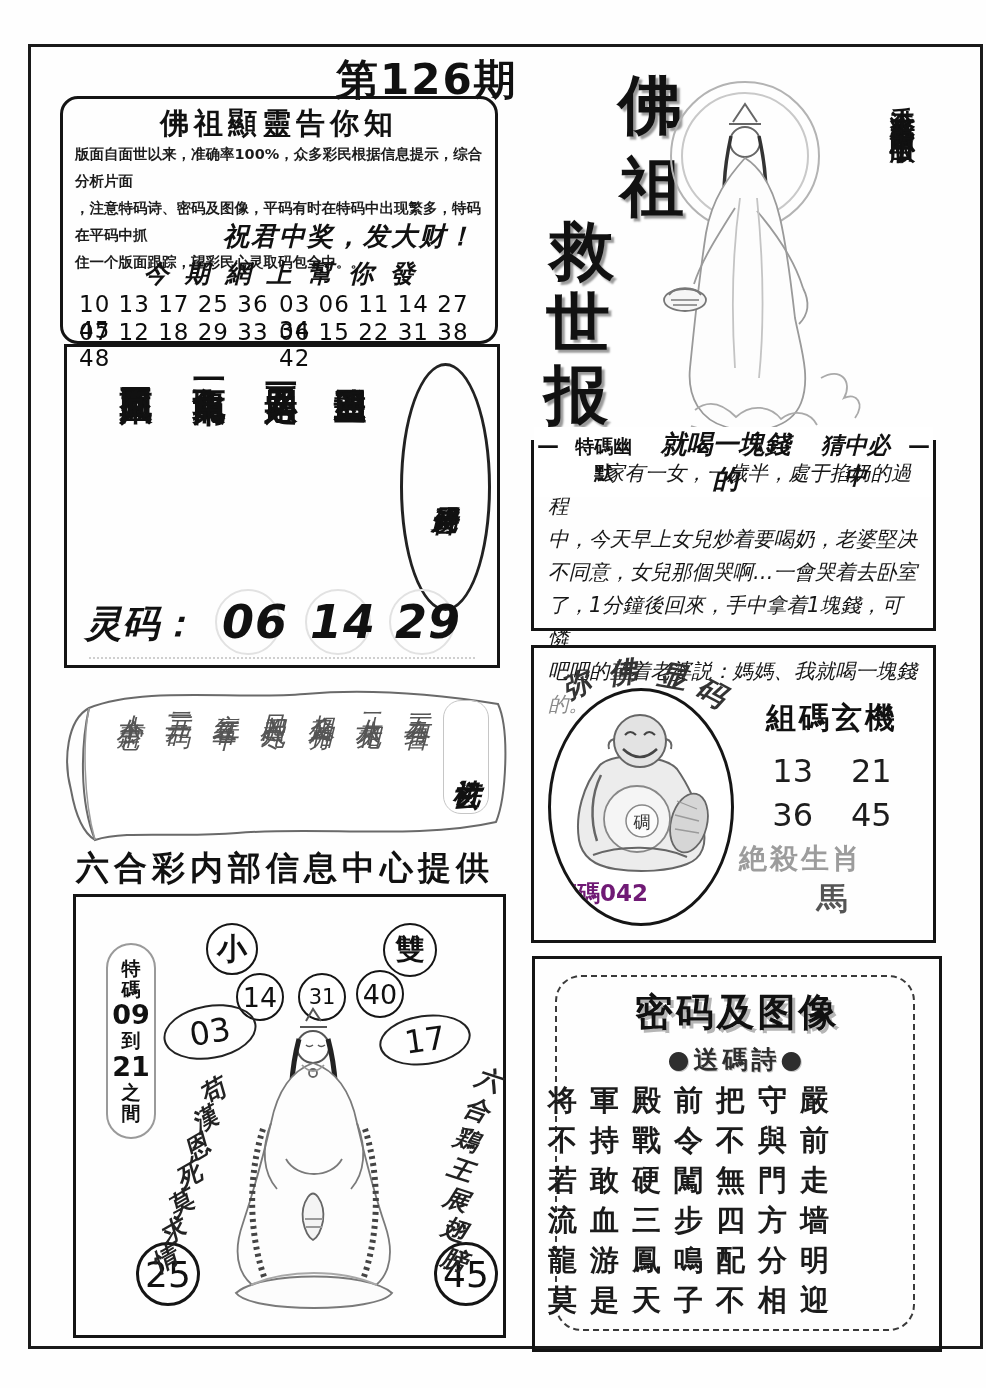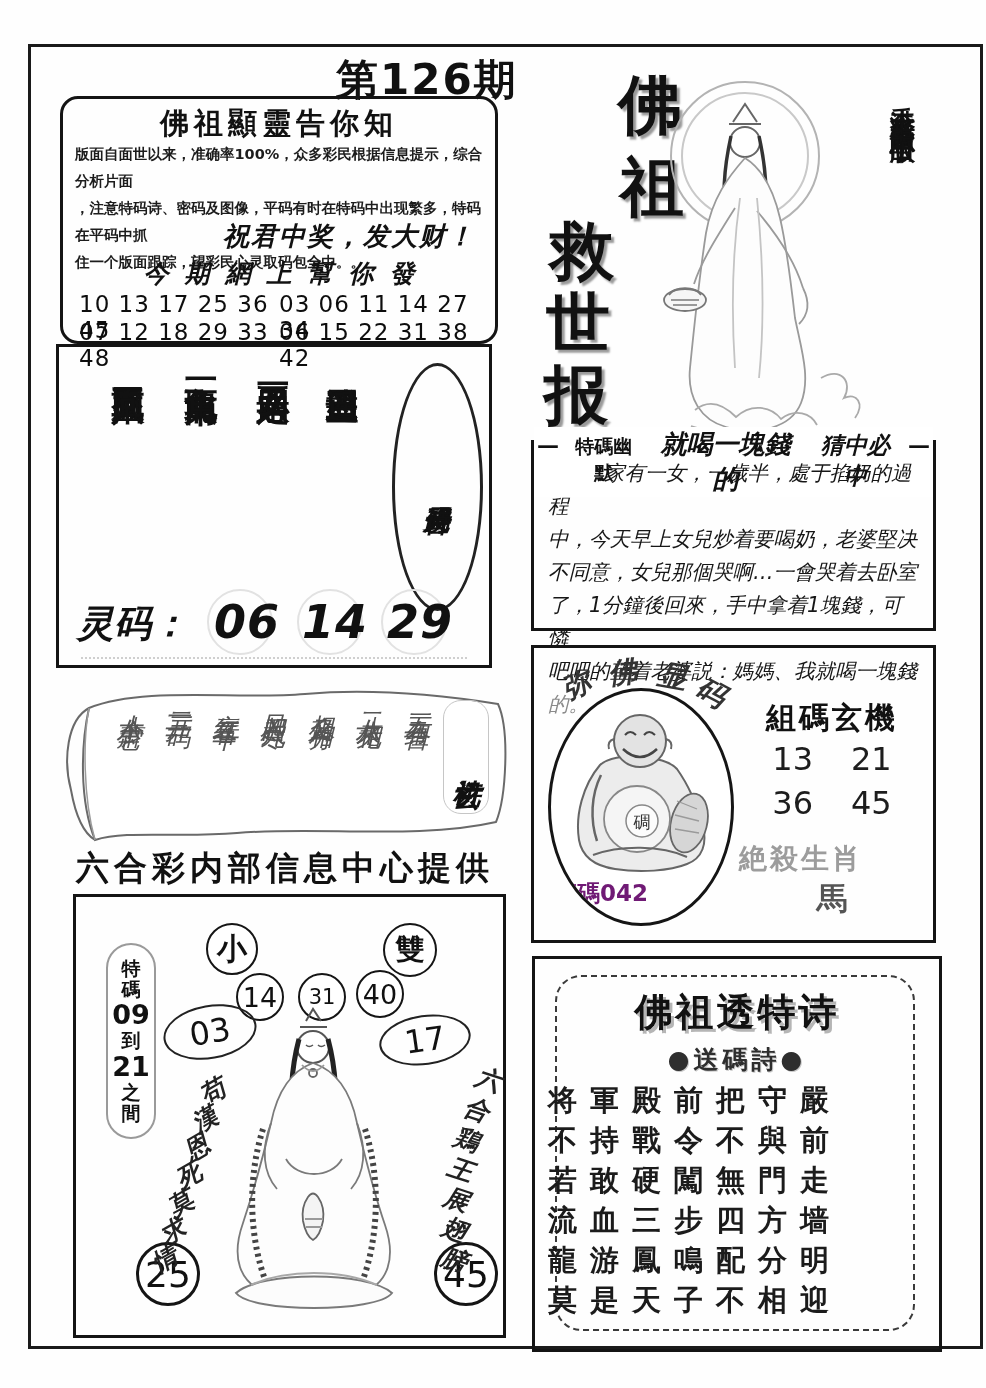--- a/index.html
+++ b/index.html
@@ -24,21 +24,21 @@
              font-size:29px;font-weight:800;letter-spacing:5px;}
   .ann-body{position:absolute;top:42px;left:12px;right:10px;font-size:14.5px;
             line-height:27px;color:#1c1c1c;font-weight:700;}
   .ann-wish{position:absolute;top:120px;right:20px;font-size:26px;font-weight:800;
             font-style:italic;letter-spacing:2px;}
   .ann-online{position:absolute;top:158px;width:100%;text-align:center;font-size:25px;
               font-weight:700;font-style:italic;letter-spacing:16px;text-indent:16px;}
   .ann-nums{position:absolute;left:16px;right:16px;display:flex;
             justify-content:space-between;font-size:23px;letter-spacing:1px;color:#0d0d0d;}
   
-  .lingma{left:56px;top:344px;width:430px;height:318px;border-width:3.5px;}
+  .lingma{left:64px;top:344px;width:430px;height:318px;border-width:3.5px;}
   .lm-col{position:absolute;top:20px;font-size:33px;font-weight:800;letter-spacing:-1px;
           height:240px;font-family:"DejaVu Serif",serif;}
   .lm-oval{left:333px;top:16px;width:85px;height:242px;border-width:3px;}
   .lm-oval-label{font-size:26px;font-weight:800;font-style:italic;height:215px;text-align:center;}
   .lm-result-label{position:absolute;left:18px;top:252px;font-size:37px;font-weight:800;font-style:italic;}
   .lm-num{position:absolute;top:248px;font-size:46px;font-weight:800;font-style:italic;letter-spacing:1px;}
   .ghost{position:absolute;width:62px;height:62px;border:2px solid #e2e2e2;border-radius:50%;}
   .lm-dots{position:absolute;left:22px;right:22px;bottom:6px;border-top:2px dotted #cfcfcf;}
   
   .xuanji{left:55px;top:668px;width:465px;height:190px;}
@@ -74,21 +74,21 @@
   
   .budbox{left:531px;top:645px;width:399px;height:292px;}
   .arc-char{position:absolute;font-size:29px;font-weight:700;font-style:italic;color:#333;}
   .bud-oval{position:absolute;left:14px;top:40px;width:180px;height:232px;
             border:3px solid #151515;border-radius:50%;background:#fff;overflow:hidden;}
   .secret{position:absolute;left:3px;right:0;bottom:14px;text-align:left;font-size:23px;
           font-weight:600;color:#701a75;}
   .group-title{position:absolute;left:205px;top:50px;width:186px;text-align:center;
                font-size:30px;font-weight:800;letter-spacing:3px;}
   .group-row{position:absolute;left:205px;width:186px;display:flex;justify-content:center;
-             gap:38px;font-size:32px;color:#1d1d1d;}
+             gap:38px;font-size:32px;color:#1d1d1d;margin-top:12px;}
   .kill-label{position:absolute;left:205px;top:192px;width:186px;
               font-size:28px;font-weight:800;color:#9c9c9c;letter-spacing:3px;}
   .kill-zodiac{position:absolute;left:205px;top:230px;width:186px;text-align:center;
                font-size:31px;font-weight:700;color:#555;}
   
   .toute{left:532px;top:956px;width:404px;height:390px;}
   .toute-dashed{position:absolute;left:20px;top:16px;width:356px;height:352px;
                 border:2px dashed #3a3a3a;border-radius:26px;}
   .toute-title{position:absolute;top:28px;width:100%;text-align:center;font-size:38px;
                font-weight:800;letter-spacing:3px;text-shadow:3px 3px 0 #b5b5b5;
@@ -335,21 +335,21 @@
     <div class="group-row" style="top:136px;">
       <span>36</span>
       <span>45</span>
     </div>
     <div class="kill-label">絶殺生肖</div>
     <div class="kill-zodiac">馬</div>
   </div>
 
   <div class="box toute">
     <div class="toute-dashed"></div>
-    <div class="toute-title">佛祖透特诗</div>
+    <div class="toute-title">密码及图像</div>
     <div class="toute-sub">●送碼詩●</div>
     <div class="toute-line" style="top:122px;">将軍殿前把守嚴</div>
     <div class="toute-line" style="top:162px;">不持戰令不與前</div>
     <div class="toute-line" style="top:202px;">若敢硬闖無門走</div>
     <div class="toute-line" style="top:242px;">流血三步四方墙</div>
     <div class="toute-line" style="top:282px;">龍游鳳鳴配分明</div>
     <div class="toute-line" style="top:322px;">莫是天子不相迎</div>
   </div>
 
 </div>

